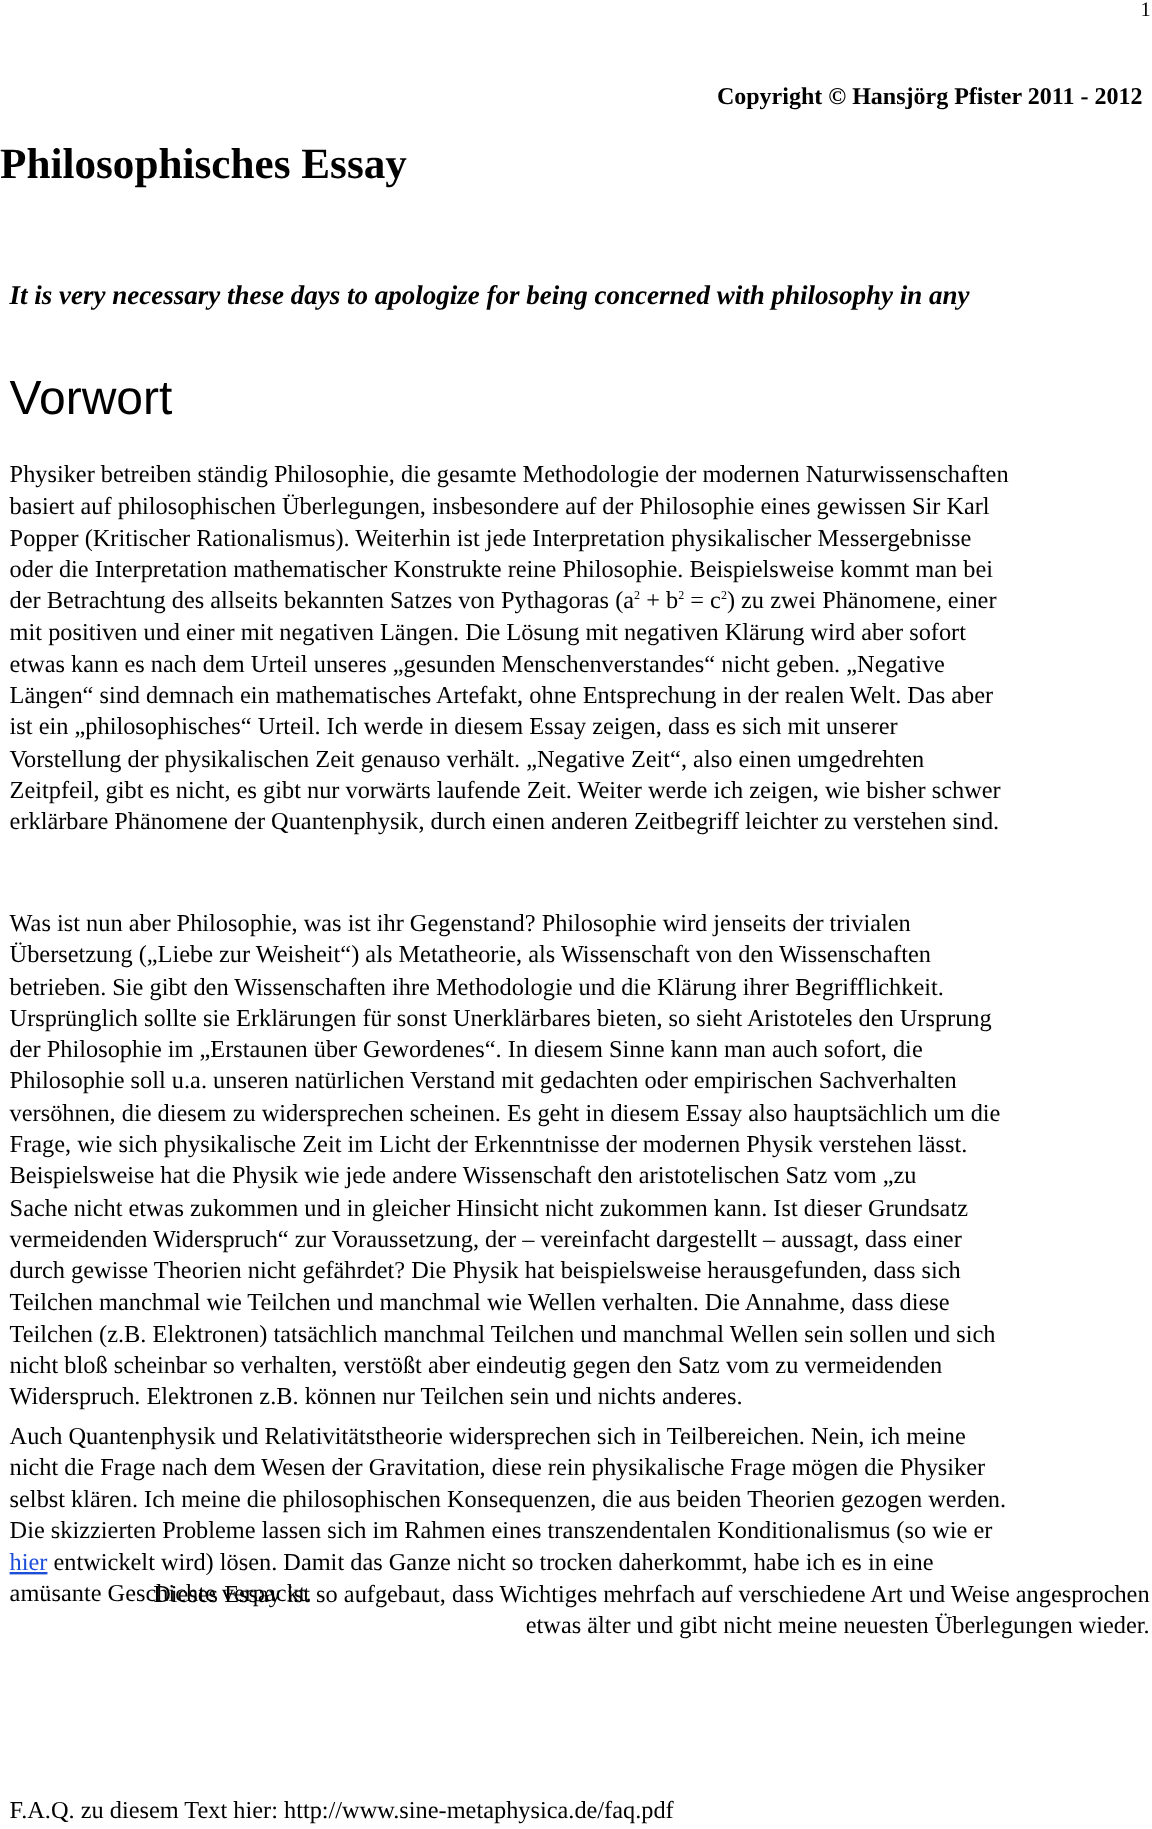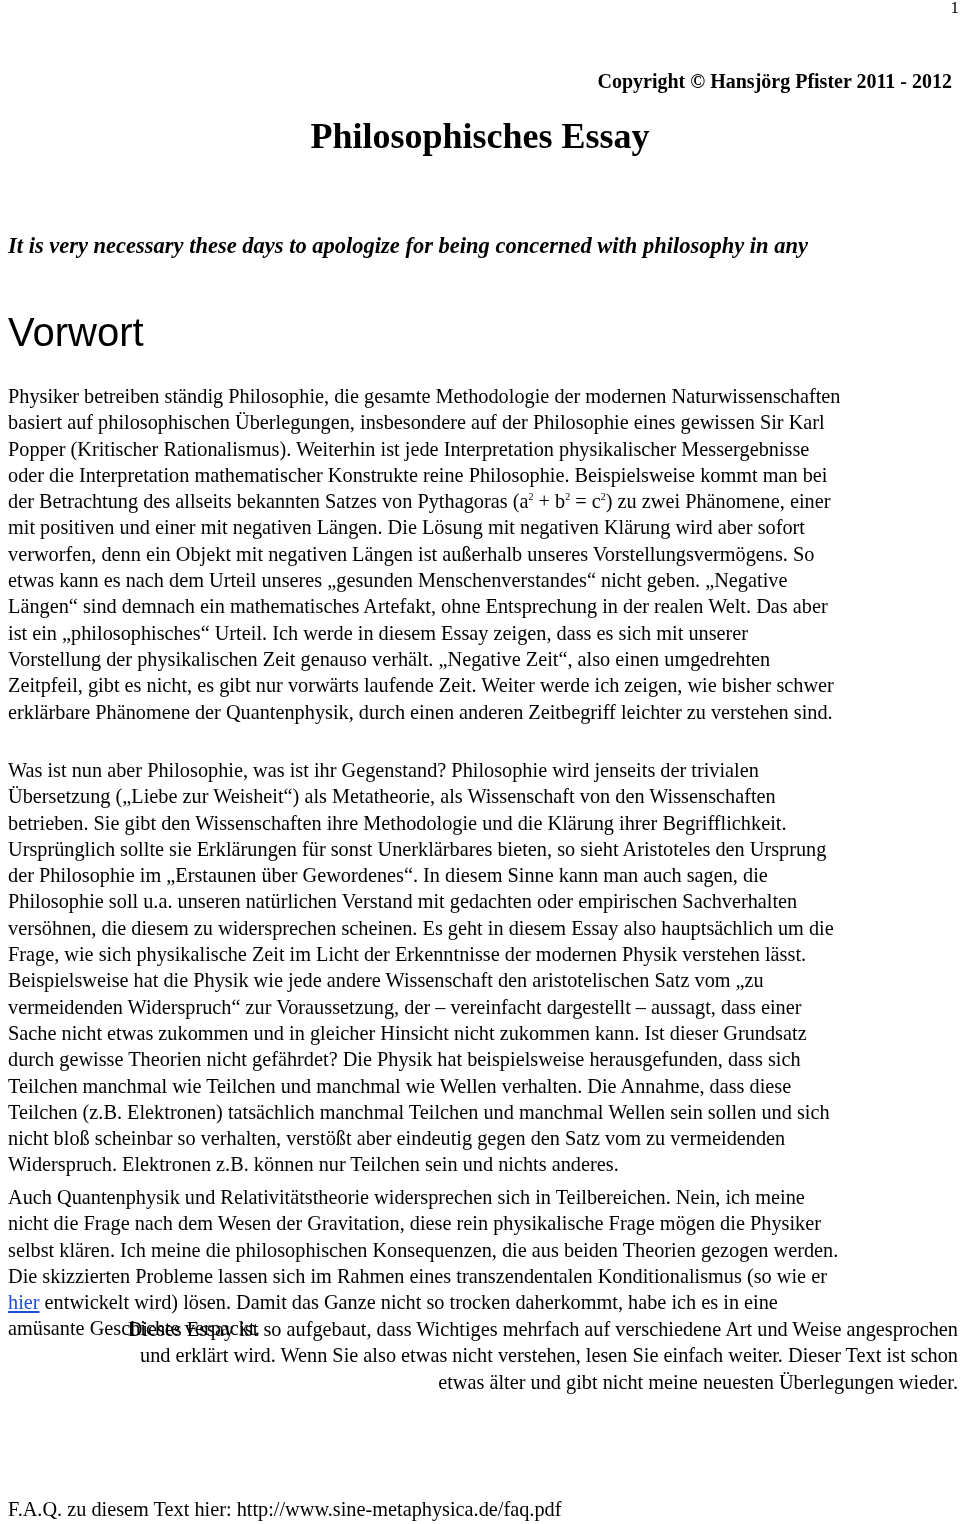--- a/index.html
+++ b/index.html
@@ -29,21 +29,20 @@
       font-size: 20px;
       font-weight: bold;
       line-height: 26px;
       white-space: nowrap;
     }
     .title {
       position: absolute;
       top: 112px;
       left: 0;
       width: 960px;
-      text-align: center;
       font-size: 36px;
       font-weight: bold;
       line-height: 48px;
       margin: 0;
     }
     .quote {
       position: absolute;
       top: 231px;
       left: 8px;
       width: 940px;
@@ -109,58 +108,56 @@
 
 <h2 class="heading">Vorwort</h2>
 
 <p id="p1" class="para">
   <span class="line">Physiker betreiben ständig Philosophie, die gesamte Methodologie der modernen Naturwissenschaften</span>
   <span class="line">basiert auf philosophischen Überlegungen, insbesondere auf der Philosophie eines gewissen Sir Karl</span>
   <span class="line">Popper (Kritischer Rationalismus). Weiterhin ist jede Interpretation physikalischer Messergebnisse</span>
   <span class="line">oder die Interpretation mathematischer Konstrukte reine Philosophie. Beispielsweise kommt man bei</span>
   <span class="line"><span>der Betrachtung des allseits bekannten Satzes von Pythagoras (a</span><sup>2</sup><span> + b</span><sup>2</sup><span> = c</span><sup>2</sup><span>) zu zwei Phänomene, einer</span></span>
   <span class="line">mit positiven und einer mit negativen Längen. Die Lösung mit negativen Klärung wird aber sofort</span>
-  <span class="line">verworfen, denn ein Objekt mit negativen Längen ist außerhalb unseres Vorstellungsvermögens. So</span>
   <span class="line">etwas kann es nach dem Urteil unseres „gesunden Menschenverstandes“ nicht geben. „Negative</span>
   <span class="line">Längen“ sind demnach ein mathematisches Artefakt, ohne Entsprechung in der realen Welt. Das aber</span>
   <span class="line">ist ein „philosophisches“ Urteil. Ich werde in diesem Essay zeigen, dass es sich mit unserer</span>
   <span class="line">Vorstellung der physikalischen Zeit genauso verhält. „Negative Zeit“, also einen umgedrehten</span>
   <span class="line">Zeitpfeil, gibt es nicht, es gibt nur vorwärts laufende Zeit. Weiter werde ich zeigen, wie bisher schwer</span>
   <span class="line">erklärbare Phänomene der Quantenphysik, durch einen anderen Zeitbegriff leichter zu verstehen sind.</span>
 </p>
 
 <p id="p2" class="para">
   <span class="line">Was ist nun aber Philosophie, was ist ihr Gegenstand? Philosophie wird jenseits der trivialen</span>
   <span class="line">Übersetzung („Liebe zur Weisheit“) als Metatheorie, als Wissenschaft von den Wissenschaften</span>
   <span class="line">betrieben. Sie gibt den Wissenschaften ihre Methodologie und die Klärung ihrer Begrifflichkeit.</span>
   <span class="line">Ursprünglich sollte sie Erklärungen für sonst Unerklärbares bieten, so sieht Aristoteles den Ursprung</span>
-  <span class="line">der Philosophie im „Erstaunen über Gewordenes“. In diesem Sinne kann man auch sagen, die</span>
+  <span class="line">der Philosophie im „Erstaunen über Gewordenes“. In diesem Sinne kann man auch sofort, die</span>
   <span class="line">Philosophie soll u.a. unseren natürlichen Verstand mit gedachten oder empirischen Sachverhalten</span>
   <span class="line">versöhnen, die diesem zu widersprechen scheinen.  Es geht in diesem Essay also hauptsächlich um die</span>
   <span class="line">Frage, wie sich physikalische Zeit im Licht der  Erkenntnisse der modernen Physik verstehen lässt.</span>
   <span class="line">Beispielsweise hat die Physik wie jede andere Wissenschaft den aristotelischen Satz vom „zu</span>
+  <span class="line">Sache nicht etwas zukommen und in gleicher Hinsicht nicht zukommen kann. Ist dieser Grundsatz</span>
   <span class="line">vermeidenden Widerspruch“ zur Voraussetzung, der – vereinfacht dargestellt – aussagt, dass einer</span>
-  <span class="line">Sache nicht etwas zukommen und in gleicher Hinsicht nicht zukommen kann. Ist dieser Grundsatz</span>
   <span class="line">durch gewisse Theorien nicht gefährdet? Die Physik hat beispielsweise herausgefunden, dass sich</span>
   <span class="line">Teilchen manchmal wie Teilchen und manchmal wie Wellen verhalten. Die Annahme, dass diese</span>
   <span class="line">Teilchen (z.B. Elektronen) tatsächlich manchmal Teilchen und manchmal Wellen sein sollen und sich</span>
   <span class="line">nicht bloß scheinbar so verhalten, verstößt aber eindeutig gegen den Satz vom zu vermeidenden</span>
   <span class="line">Widerspruch. Elektronen z.B. können nur Teilchen sein und nichts anderes.</span>
 </p>
 
 <p id="p3" class="para">
   <span class="line">Auch Quantenphysik und Relativitätstheorie widersprechen sich in Teilbereichen. Nein, ich meine</span>
   <span class="line">nicht die Frage nach dem Wesen der Gravitation, diese rein physikalische Frage mögen die Physiker</span>
   <span class="line">selbst klären. Ich meine die philosophischen Konsequenzen, die aus beiden Theorien gezogen werden.</span>
   <span class="line">Die skizzierten Probleme lassen sich im Rahmen eines transzendentalen Konditionalismus (so wie er</span>
   <span class="line"><a class="link">hier</a><span> entwickelt wird) lösen. Damit das Ganze nicht so trocken daherkommt, habe ich es in eine</span></span>
   <span class="line">amüsante Geschichte verpackt.</span>
 </p>
 
 <p id="p4" class="para">
   <span class="line">Dieses Essay ist so aufgebaut, dass Wichtiges mehrfach auf verschiedene Art und Weise angesprochen</span>
-  <span class="line">und erklärt wird. Wenn Sie also etwas nicht verstehen, lesen Sie einfach weiter. Dieser Text ist schon</span>
   <span class="line">etwas älter und gibt nicht meine neuesten Überlegungen wieder.</span>
 </p>
 
 <p id="p5" class="para">
   <span class="line">F.A.Q. zu diesem Text hier: http://www.sine-metaphysica.de/faq.pdf</span>
 </p>
 
 </body></html>

